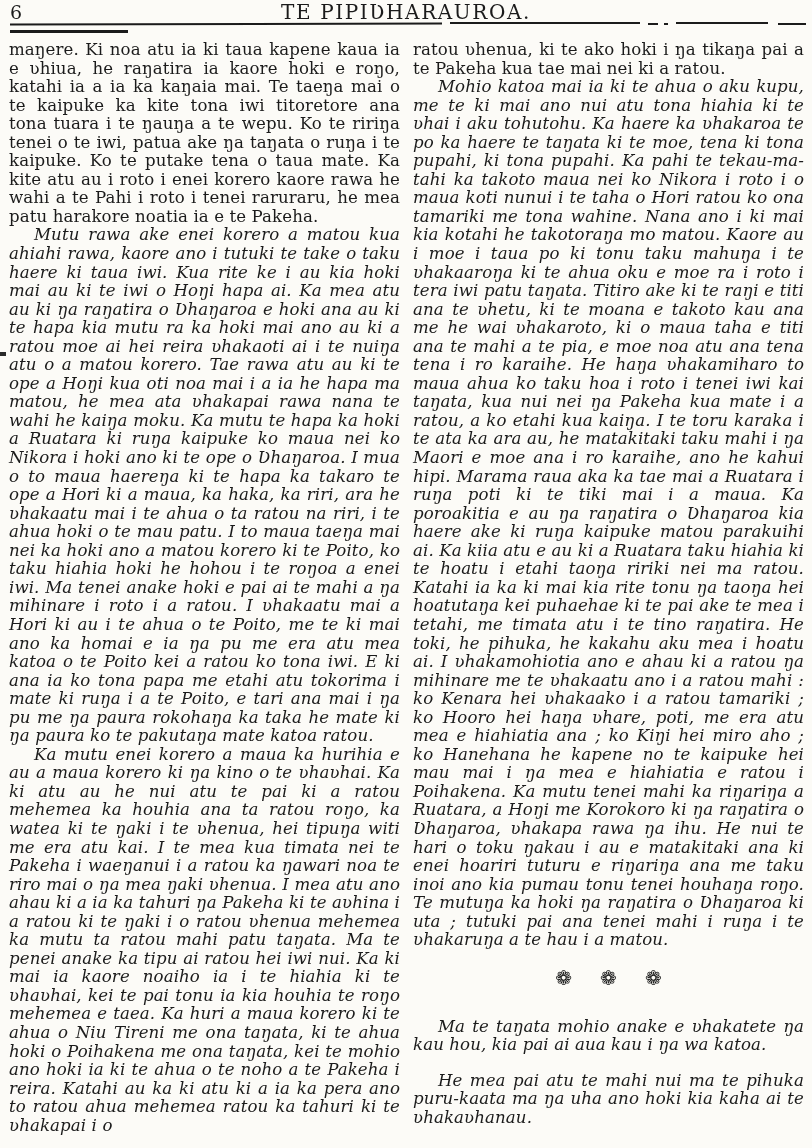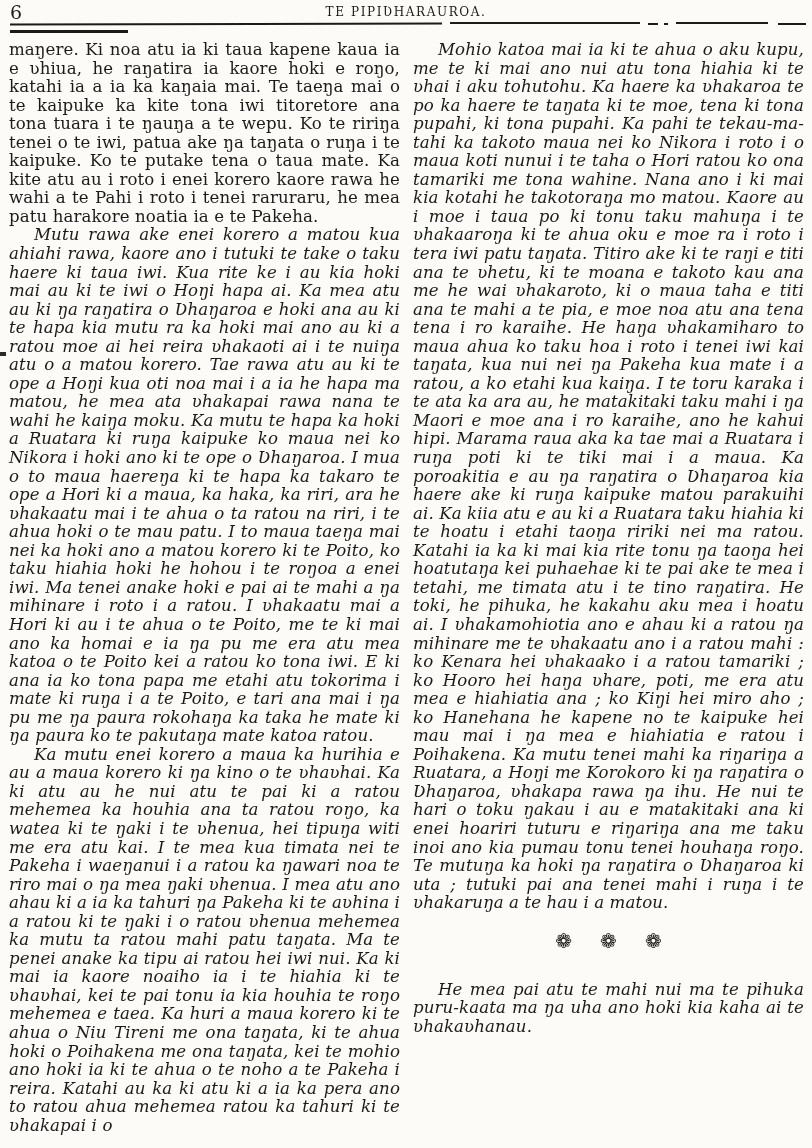--- a/index.html
+++ b/index.html
@@ -11,21 +11,21 @@
   .page{
     position:relative;width:812px;height:1148px;overflow:hidden;
     color:#1b1b1b;background:#fcfbf7;
   }
   .page-number{
     position:absolute;left:10px;top:2px;
     font-size:19px;line-height:20px;
   }
   .masthead{
     position:absolute;left:0;right:0;top:1px;
-    text-align:center;font-size:12px;letter-spacing:1.6px;line-height:22px;
+    text-align:center;font-size:20px;letter-spacing:1.6px;line-height:22px;
   }
   .rule{position:absolute;background:#1b1b1b;}
   .rule-a{left:10px;top:23px;width:432px;height:2px;transform:rotate(-0.12deg);}
   .rule-b{left:450px;top:22px;width:190px;height:2px;}
   .rule-c{left:648px;top:23px;width:10px;height:2px;}
   .rule-d{left:664px;top:23px;width:4px;height:2px;}
   .rule-e{left:676px;top:22px;width:92px;height:2px;}
   .rule-f{left:778px;top:23px;width:28px;height:2px;}
   .rule-g{left:10px;top:30px;width:118px;height:3px;}
   .speck{position:absolute;left:0;top:352px;width:6px;height:4px;background:#2a2a2a;}
@@ -72,23 +72,25 @@
 
   <div class="columns">
 
     <div class="col">
       <p>maŋere.  Ki noa atu ia ki taua kapene kaua ia e ʋhiua, he raŋatira ia kaore hoki e roŋo, katahi ia a ia ka kaŋaia mai.  Te taeŋa mai o te kaipuke ka kite tona iwi titoretore ana tona tuara i te ŋauŋa a te wepu.  Ko te ririŋa tenei o te iwi, patua ake ŋa taŋata o ruŋa i te kaipuke.  Ko te putake tena o taua mate.  Ka kite atu au i roto i enei korero kaore rawa he wahi a te Pahi i roto i tenei raruraru, he mea patu harakore noatia ia e te Pakeha.</p>
       <p class="indent">Mutu rawa ake enei korero a matou kua ahiahi rawa, kaore ano i tutuki te take o taku haere ki taua iwi.  Kua rite ke i au kia hoki mai au ki te iwi o Hoŋi hapa ai.  Ka mea atu au ki ŋa raŋatira o Ʋhaŋaroa e hoki ana au ki te hapa kia mutu ra ka hoki mai ano au ki a ratou moe ai hei reira ʋhakaoti ai i te nuiŋa atu o a matou korero.  Tae rawa atu au ki te ope a Hoŋi kua oti noa mai i a ia he hapa ma matou, he mea ata ʋhakapai rawa nana te wahi he kaiŋa moku.  Ka mutu te hapa ka hoki a Ruatara ki ruŋa kaipuke ko maua nei ko Nikora i hoki ano ki te ope o Ʋhaŋaroa.  I mua o to maua haereŋa ki te hapa ka takaro te ope a Hori ki a maua, ka haka, ka riri, ara he ʋhakaatu mai i te ahua o ta ratou na riri, i te ahua hoki o te mau patu.  I to maua taeŋa mai nei ka hoki ano a matou korero ki te Poito, ko taku hiahia hoki he hohou i te roŋoa a enei iwi.  Ma tenei anake hoki e pai ai te mahi a ŋa mihinare i roto i a ratou.  I ʋhakaatu mai a Hori ki au i te ahua o te Poito, me te ki mai ano ka homai e ia ŋa pu me era atu mea katoa o te Poito kei a ratou ko tona iwi.  E ki ana ia ko tona papa me etahi atu tokorima i mate ki ruŋa i a te Poito, e tari ana mai i ŋa pu me ŋa paura rokohaŋa ka taka he mate ki ŋa paura ko te pakutaŋa mate katoa ratou.</p>
       <p class="indent">Ka mutu enei korero a maua ka hurihia e au a maua korero ki ŋa kino o te ʋhaʋhai.  Ka ki atu au he nui atu te pai ki a ratou mehemea ka houhia ana ta ratou roŋo, ka watea ki te ŋaki i te ʋhenua, hei tipuŋa witi me era atu kai.  I te mea kua timata nei te Pakeha i waeŋanui i a ratou ka ŋawari noa te riro mai o ŋa mea ŋaki ʋhenua.  I mea atu ano ahau ki a ia ka tahuri ŋa Pakeha ki te aʋhina i a ratou ki te ŋaki i o ratou ʋhenua mehemea ka mutu ta ratou mahi patu taŋata.  Ma te penei anake ka tipu ai ratou hei iwi nui.  Ka ki mai ia kaore noaiho ia i te hiahia ki te ʋhaʋhai, kei te pai tonu ia kia houhia te roŋo mehemea e taea.  Ka huri a maua korero ki te ahua o Niu Tireni me ona taŋata, ki te ahua hoki o Poihakena me ona taŋata, kei te mohio ano hoki ia ki te ahua o te noho a te Pakeha i reira.  Katahi au ka ki atu ki a ia ka pera ano to ratou ahua mehemea ratou ka tahuri ki te ʋhakapai i o</p>
     </div>
 
     <div class="col">
+      <p>ratou ʋhenua, ki te ako hoki i ŋa tikaŋa pai a te Pakeha kua tae mai nei ki a ratou.</p>
       <p class="indent">Mohio katoa mai ia ki te ahua o aku kupu, me te ki mai ano nui atu tona hiahia ki te ʋhai i aku tohutohu.  Ka haere ka ʋhakaroa te po ka haere te taŋata ki te moe, tena ki tona pupahi, ki tona pupahi.  Ka pahi te tekau-ma-tahi ka takoto maua nei ko Nikora i roto i o maua koti nunui i te taha o Hori ratou ko ona tamariki me tona wahine.  Nana ano i ki mai kia kotahi he takotoraŋa mo matou.  Kaore au i moe i taua po ki tonu taku mahuŋa i te ʋhakaaroŋa ki te ahua oku e moe ra i roto i tera iwi patu taŋata.  Titiro ake ki te raŋi e titi ana te ʋhetu, ki te moana e takoto kau ana me he wai ʋhakaroto, ki o maua taha e titi ana te mahi a te pia, e moe noa atu ana tena tena i ro karaihe.  He haŋa ʋhakamiharo to maua ahua ko taku hoa i roto i tenei iwi kai taŋata, kua nui nei ŋa Pakeha kua mate i a ratou, a ko etahi kua kaiŋa.  I te toru karaka i te ata ka ara au, he matakitaki taku mahi i ŋa Maori e moe ana i ro karaihe, ano he kahui hipi.  Marama raua aka ka tae mai a Ruatara i ruŋa poti ki te tiki mai i a maua.  Ka poroakitia e au ŋa raŋatira o Ʋhaŋaroa kia haere ake ki ruŋa kaipuke matou parakuihi ai.  Ka kiia atu e au ki a Ruatara taku hiahia ki te hoatu i etahi taoŋa ririki nei ma ratou.  Katahi ia ka ki mai kia rite tonu ŋa taoŋa hei hoatutaŋa kei puhaehae ki te pai ake te mea i tetahi, me timata atu i te tino raŋatira.  He toki, he pihuka, he kakahu aku mea i hoatu ai.  I ʋhakamohiotia ano e ahau ki a ratou ŋa mihinare me te ʋhakaatu ano i a ratou mahi : ko Kenara hei ʋhakaako i a ratou tamariki ; ko Hooro hei haŋa ʋhare, poti, me era atu mea e hiahiatia ana ; ko Kiŋi hei miro aho ; ko Hanehana he kapene no te kaipuke hei mau mai i ŋa mea e hiahiatia e ratou i Poihakena.  Ka mutu tenei mahi ka riŋariŋa a Ruatara, a Hoŋi me Korokoro ki ŋa raŋatira o Ʋhaŋaroa, ʋhakapa rawa ŋa ihu.  He nui te hari o toku ŋakau i au e matakitaki ana ki enei hoariri tuturu e riŋariŋa ana me taku inoi ano kia pumau tonu tenei houhaŋa roŋo.  Te mutuŋa ka hoki ŋa raŋatira o Ʋhaŋaroa ki uta ; tutuki pai ana tenei mahi i ruŋa i te ʋhakaruŋa a te hau i a matou.</p>
 
       <div class="ornament-row">
         <span>❁</span><span>❁</span><span>❁</span>
       </div>
 
+      <p class="indent">Ma te taŋata mohio anake e ʋhakatete ŋa kau hou, kia pai ai aua kau i ŋa wa katoa.</p>
       <p class="indent gap-top">He mea pai atu te mahi nui ma te pihuka puru-kaata ma ŋa uha ano hoki kia kaha ai te ʋhakaʋhanau.</p>
     </div>
 
   </div>
 </div>
 
 </body></html>

